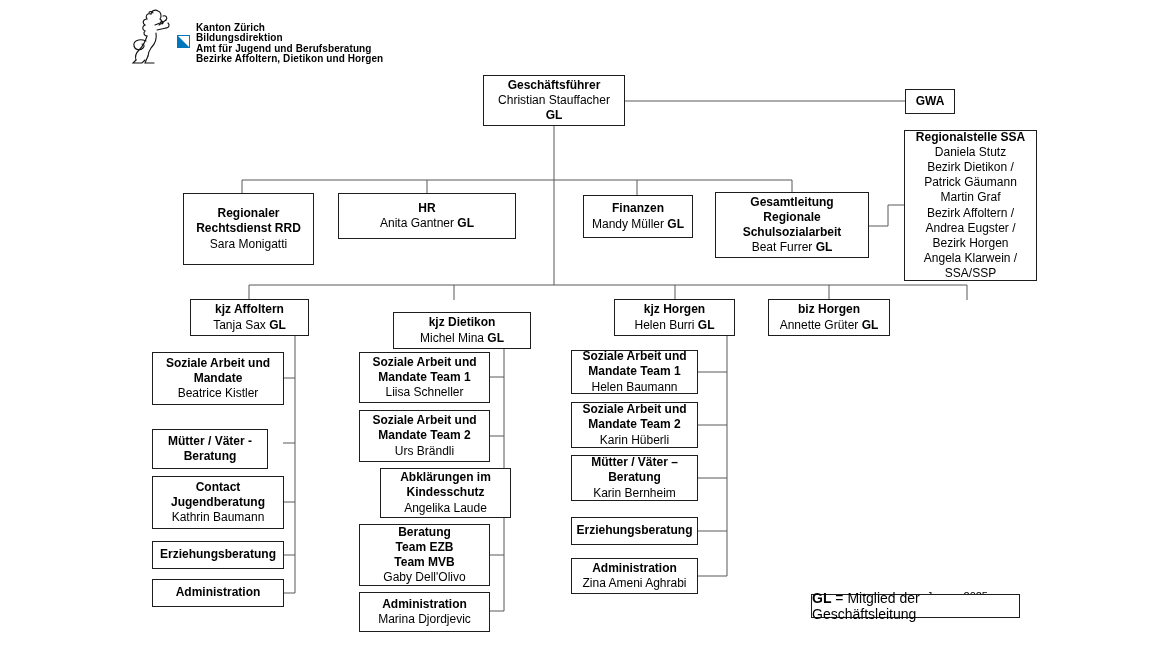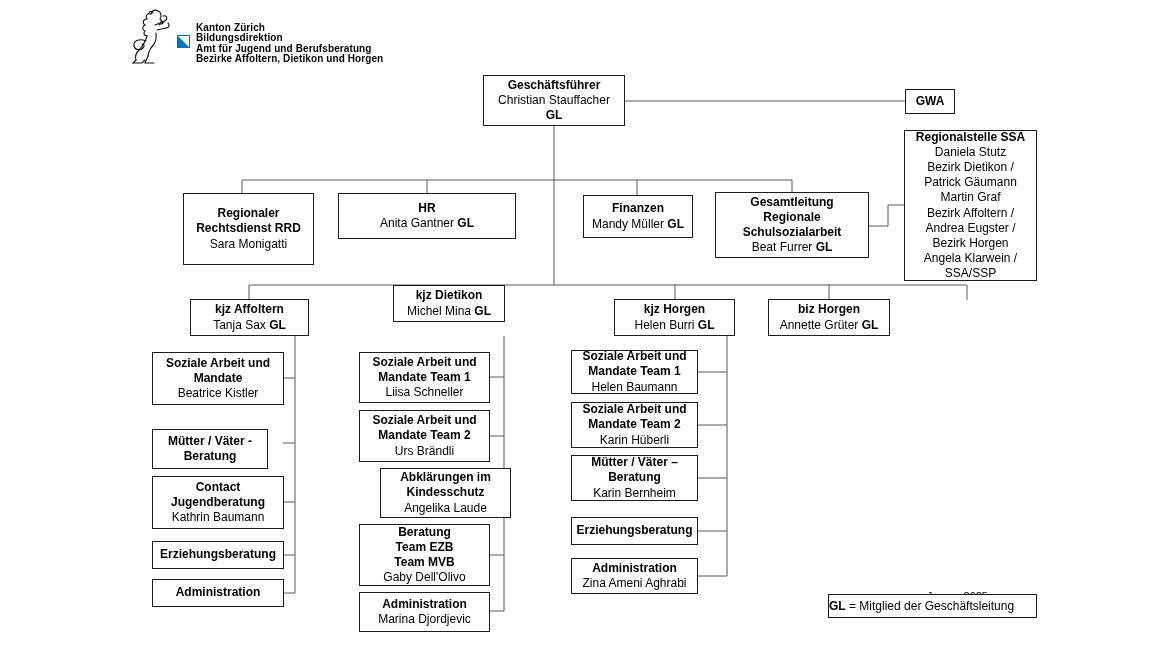--- a/index.html
+++ b/index.html
@@ -13,21 +13,21 @@
     position:absolute; background:#fff; border:1.6px solid #1d1d1d;
     display:flex; flex-direction:column; align-items:center; justify-content:center;
     text-align:center; font-size:12px; line-height:1.26; box-sizing:border-box;
     z-index:2;
   }
   .box .ln { width:100%; }
   .b { font-weight:bold; }
   .legend-box {
     position:absolute; border:1.2px solid #1d1d1d; background:#fff;
     display:flex; align-items:center; justify-content:flex-start;
-    font-size:12px; box-sizing:border-box; z-index:2;margin-left:17px;
+    font-size:14px; box-sizing:border-box; z-index:2;
   }
   .logo-text {
     position:absolute; left:196px; top:23px; font-size:10px; font-weight:bold;
     line-height:10.4px; white-space:nowrap; letter-spacing:0.1px;
   }
   .logo-lion { position:absolute; left:122px; top:8px; }
   .logo-flag { position:absolute; left:177px; top:35px; }
   .date-note { position:absolute; left:860px; top:590px; width:128px; text-align:right; font-size:11px; }
 </style>
 </head>
@@ -147,21 +147,21 @@
 
   <div class="box" style="left:583px;top:195px;width:110px;height:43px">
     <div class="ln b">Finanzen</div>
     <div class="ln gl">Mandy Müller <b>GL</b></div>
   </div>
 
   <div class="box" style="left:190px;top:299px;width:119px;height:37px">
     <div class="ln b">kjz Affoltern</div>
     <div class="ln gl">Tanja Sax <b>GL</b></div>
   </div>
-  <div class="box" style="left:393px;top:285px;width:112px;height:37px">
+  <div class="box" style="left:393px;top:312px;width:138px;height:37px">
     <div class="ln b">kjz Dietikon</div>
     <div class="ln gl">Michel Mina <b>GL</b></div>
   </div>
   <div class="box" style="left:614px;top:299px;width:121px;height:37px">
     <div class="ln b">kjz Horgen</div>
     <div class="ln gl">Helen Burri <b>GL</b></div>
   </div>
   <div class="box" style="left:768px;top:299px;width:122px;height:37px">
     <div class="ln b">biz Horgen</div>
     <div class="ln gl">Annette Grüter <b>GL</b></div>

